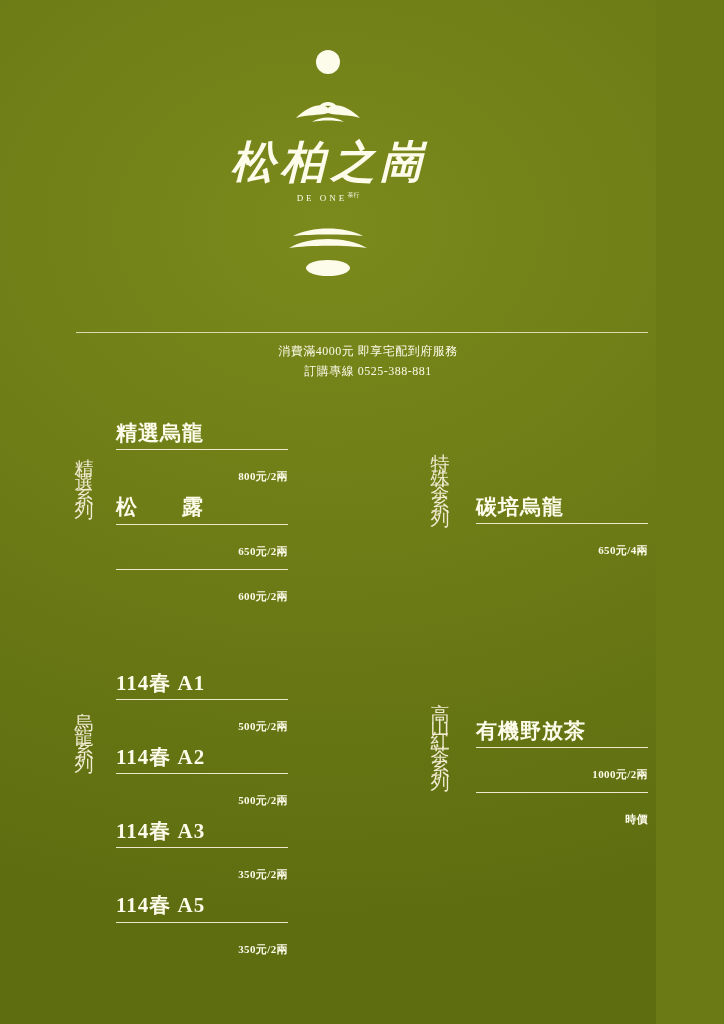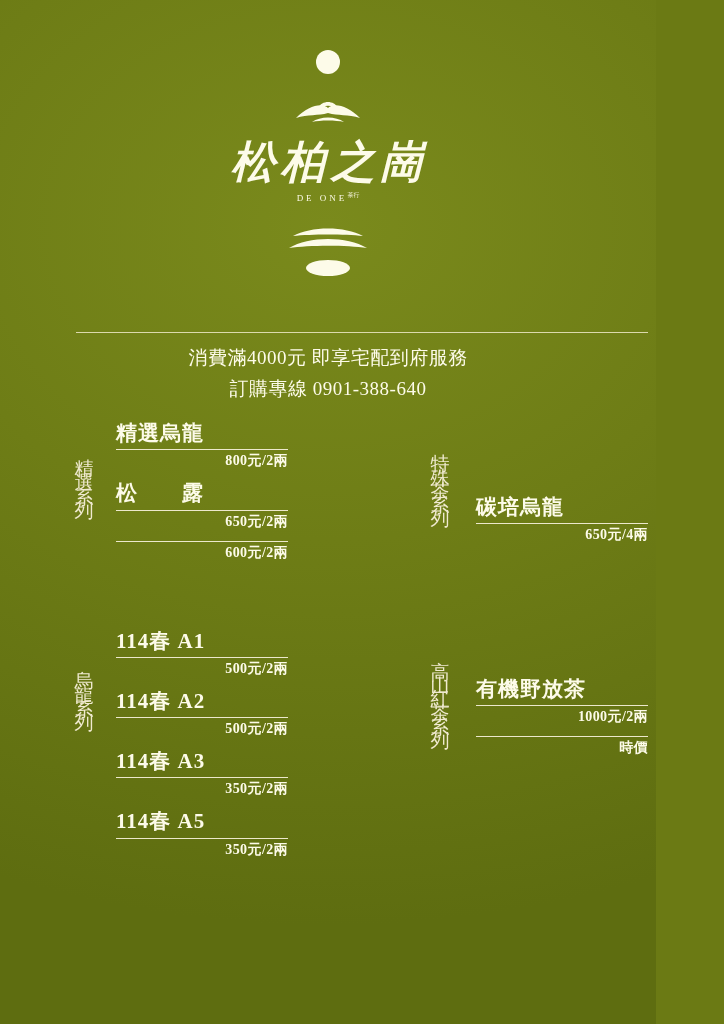--- a/index.html
+++ b/index.html
@@ -99,23 +99,24 @@
     background: #efe9c8;
     opacity: 0.85;
   }
   .notice {
     position: absolute;
     left: 0;
     top: 342px;
     width: 100%;
     text-align: center;
     line-height: 1.65;
-    font-size: 19px;
+    font-size: 12px;
     letter-spacing: 0.5px;
     color: #fdfbe9;
+    padding-left: 40px;
   }
   .notice-line { display: block; }
 
   
   .menu {
     position: absolute;
     left: 0;
     top: 420px;
     width: 724px;
   }
@@ -163,25 +164,26 @@
     line-height: 1.25;
   }
   .item-rule {
     height: 1px;
     background: #f3eed6;
     width: 100%;
     opacity: 0.95;
   }
   .item-price {
     text-align: right;
-    font-size: 14px;
+    font-size: 11px;
     letter-spacing: 0.4px;
     color: #fdfbe9;
     padding-top: 2px;
     margin-bottom: 10px;
+    margin-top: 17px;
   }
 
   
   .group-select .item { margin-bottom: 6px; }
   .group-special { padding-top: 74px; }
   .group-oolong { padding-top: 0; }
   .group-blacktea { padding-top: 48px; }
 
   .cat-select   { padding-top: 24px; }
   .cat-special  { padding-top: 18px; }
@@ -216,21 +218,21 @@
         <path d="M10 14 C28 4, 62 4, 80 14 C62 12, 28 12, 10 14 Z" fill="#fdfbe9"></path>
         <path d="M6 26 C26 14, 64 14, 84 26 C64 23, 26 23, 6 26 Z" fill="#fdfbe9"></path>
         <ellipse cx="45" cy="46" rx="22" ry="8" fill="#fdfbe9"></ellipse>
       </svg>
     </div>
   </div>
 
   <div class="divider"></div>
   <div class="notice">
     <span class="notice-line">消費滿4000元 即享宅配到府服務</span>
-    <span class="notice-line">訂購專線  0901-388-640</span>
+    <span class="notice-line">訂購專線  0525-388-881</span>
   </div>
 
   <div class="menu">
 
     <div class="menu-row first">
 
       <div class="menu-col col-left">
         <div class="cat-title cat-select">精選系列</div>
         <div class="items group-select">
           <div class="item">

